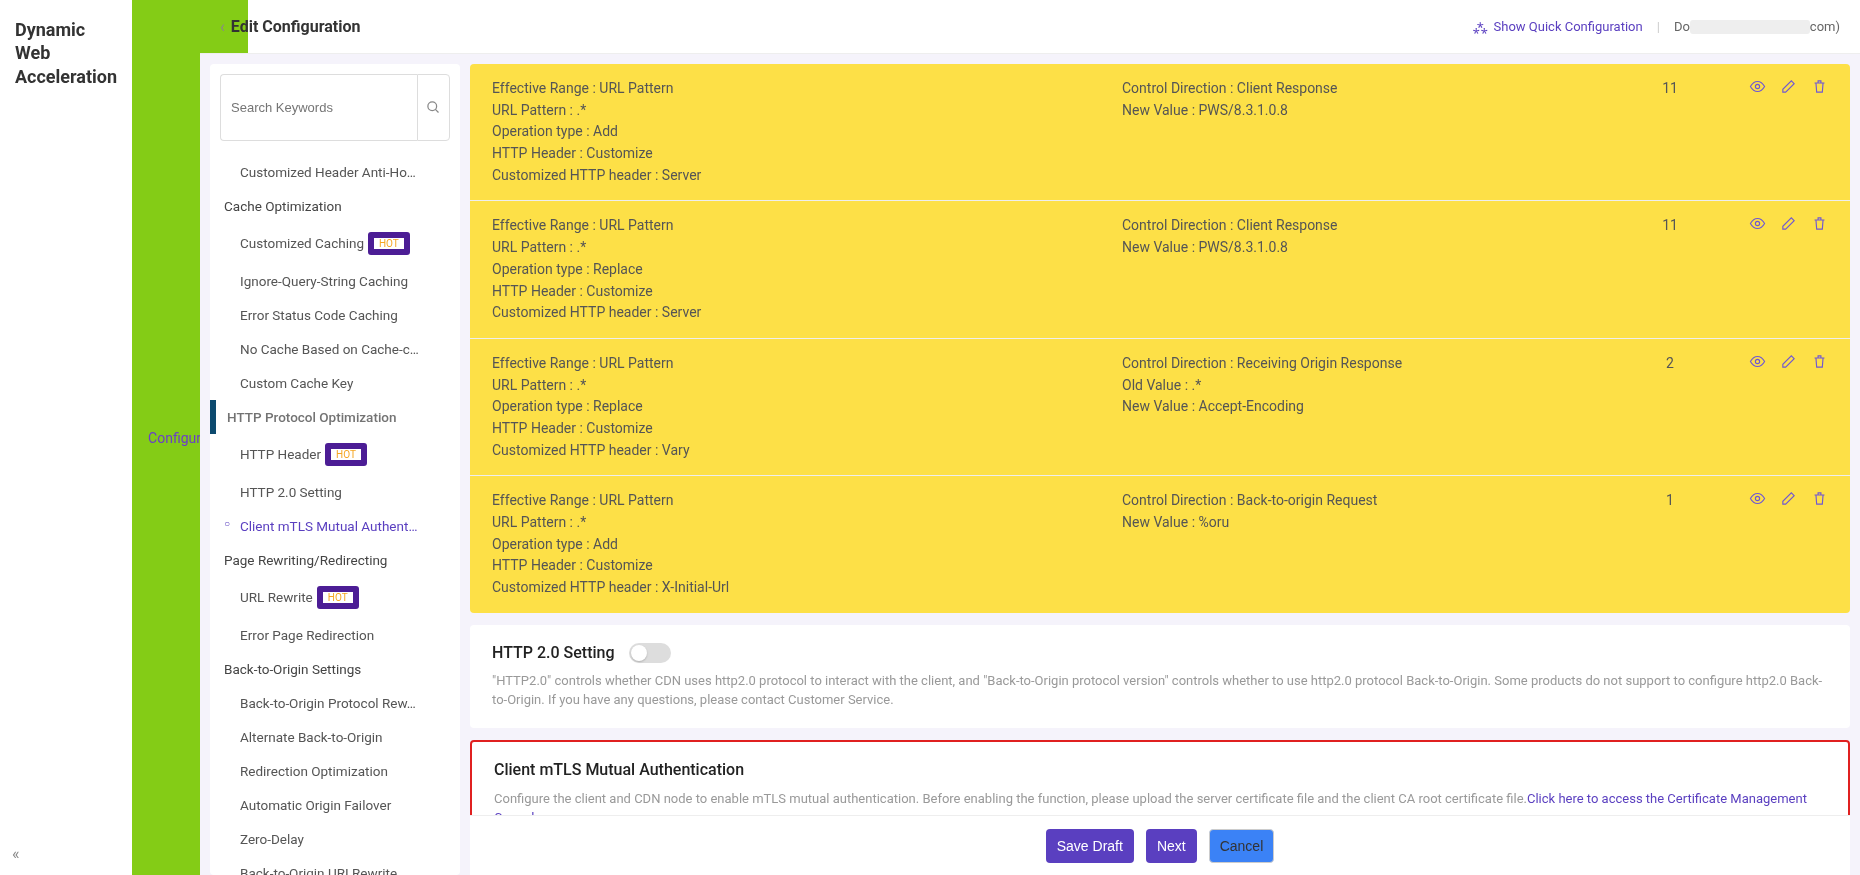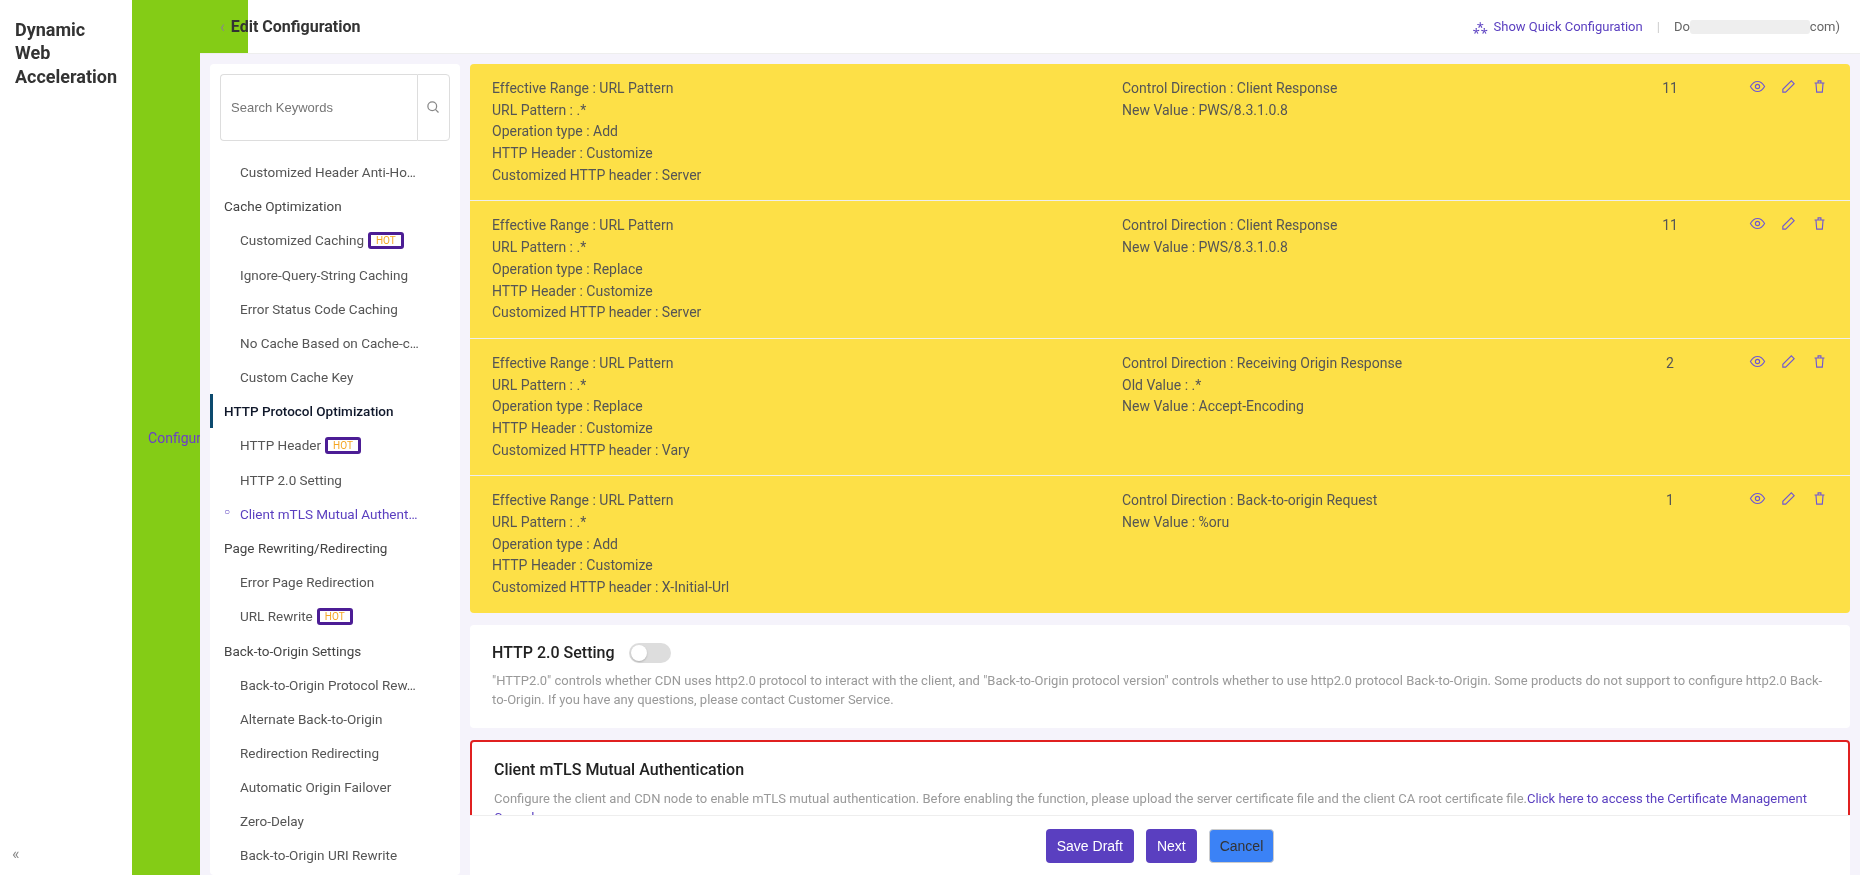--- a/index.html
+++ b/index.html
@@ -22,25 +22,25 @@
   .domain-mask { display:inline-block; width:120px; height:14px; background:#eee; border-radius:3px; vertical-align:middle; }
 
   .content-row { flex: 1; display: flex; min-height: 0; background: #f5f3fb; padding: 10px 10px 0 10px; gap: 10px; }
 
   .tree-panel { width: 250px; background: #fff; display: flex; flex-direction: column; min-height: 0; border-radius: 4px; }
   .search-row { display: flex; padding: 10px; gap: 0; }
   .search-input { flex: 1; border: 1px solid #ddd; border-right: none; border-radius: 4px 0 0 4px; padding: 25px 10px; font-size: 13px; color: #555; outline: none; }
   .search-btn { width: 36px; border: 1px solid #ddd; border-radius: 0 4px 4px 0; background: #fff; display: flex; align-items: center; justify-content: center; color: #888; cursor: pointer; }
   .tree-scroll { flex: 1; overflow-y: auto; padding: 4px 0 10px 0; }
   .tree-group { padding: 9px 14px; font-size: 13.5px; color: #444; cursor: pointer; }
-  .tree-group.active-group { color: #0f172a; border-left: 3px solid #0c4a6e; padding-left: 11px; font-weight: 500; }
+  .tree-group.active-group { color: #737373; border-left: 6px solid #0c4a6e; padding-left: 11px; font-weight: 500; }
   .tree-child { padding: 9px 14px 9px 30px; font-size: 13.5px; color: #555; cursor: pointer; white-space: nowrap; overflow: hidden; text-overflow: ellipsis; position: relative; }
   .tree-child.active-child { color: #5a3fc0; }
   .tree-child.active-child::before { content: "○"; position: absolute; left: 14px; top: 9px; font-size: 10px; color: #5a3fc0; }
-  .hot-badge { display: inline-block; border: 3px solid #4c1d95; color: #f5a623; font-size: 10px; padding: 0 5px; border-radius: 3px; margin-left: 4px; vertical-align: 1px; }
+  .hot-badge { display: inline-block; border: 6px solid #4c1d95; color: #f5a623; font-size: 10px; padding: 0 5px; border-radius: 3px; margin-left: 4px; vertical-align: 1px; }
 
   .right-panel { flex: 1; display: flex; flex-direction: column; min-width: 0; }
   .right-scroll { flex: 1; overflow-y: auto; min-height: 0; }
 
   .card { background: #fde047; border-radius: 4px; margin-bottom: 12px; }
   .tbl { width: 100%; border-collapse: collapse; }
   .tbl tr { border-top: 1px solid #eee; }
   .tbl tr:first-child { border-top: none; }
   .tbl td { padding: 14px 22px; vertical-align: top; font-size: 14px; color: #555; line-height: 1.55; }
   .tbl td.col-b { width: 520px; }
@@ -116,28 +116,28 @@
           <div class="tree-child">Error Status Code Caching</div>
           <div class="tree-child">No Cache Based on Cache-c…</div>
           <div class="tree-child">Custom Cache Key</div>
           <div class="tree-group active-group">HTTP Protocol Optimization</div>
           <div class="tree-child">
             <span>HTTP Header</span><span class="hot-badge">HOT</span>
           </div>
           <div class="tree-child">HTTP 2.0 Setting</div>
           <div class="tree-child active-child">Client mTLS Mutual Authent…</div>
           <div class="tree-group">Page Rewriting/Redirecting</div>
-          <div class="tree-child">Error Page Redirection</div>
           <div class="tree-child">
             <span>URL Rewrite</span><span class="hot-badge">HOT</span>
           </div>
+          <div class="tree-child">Error Page Redirection</div>
           <div class="tree-group">Back-to-Origin Settings</div>
           <div class="tree-child">Back-to-Origin Protocol Rew…</div>
           <div class="tree-child">Alternate Back-to-Origin</div>
-          <div class="tree-child">Redirection Redirecting</div>
+          <div class="tree-child">Redirection Optimization</div>
           <div class="tree-child">Automatic Origin Failover</div>
           <div class="tree-child">Zero-Delay</div>
           <div class="tree-child">Back-to-Origin URI Rewrite</div>
         </div>
       </div>
 
       <div class="right-panel">
         <div class="right-scroll">
           <div class="card">
             <table class="tbl">

